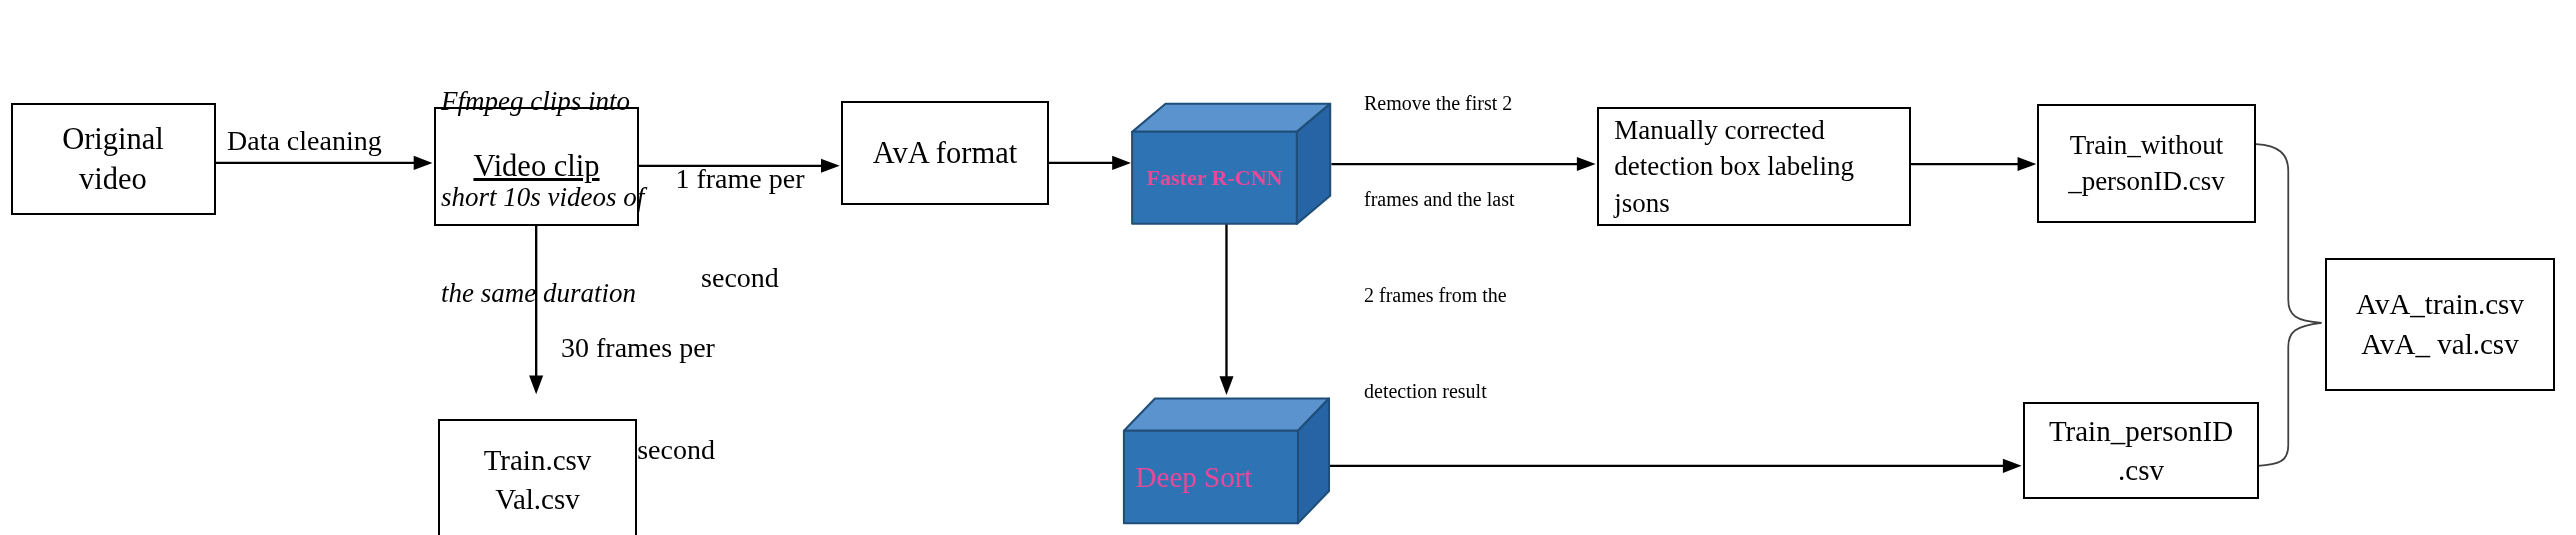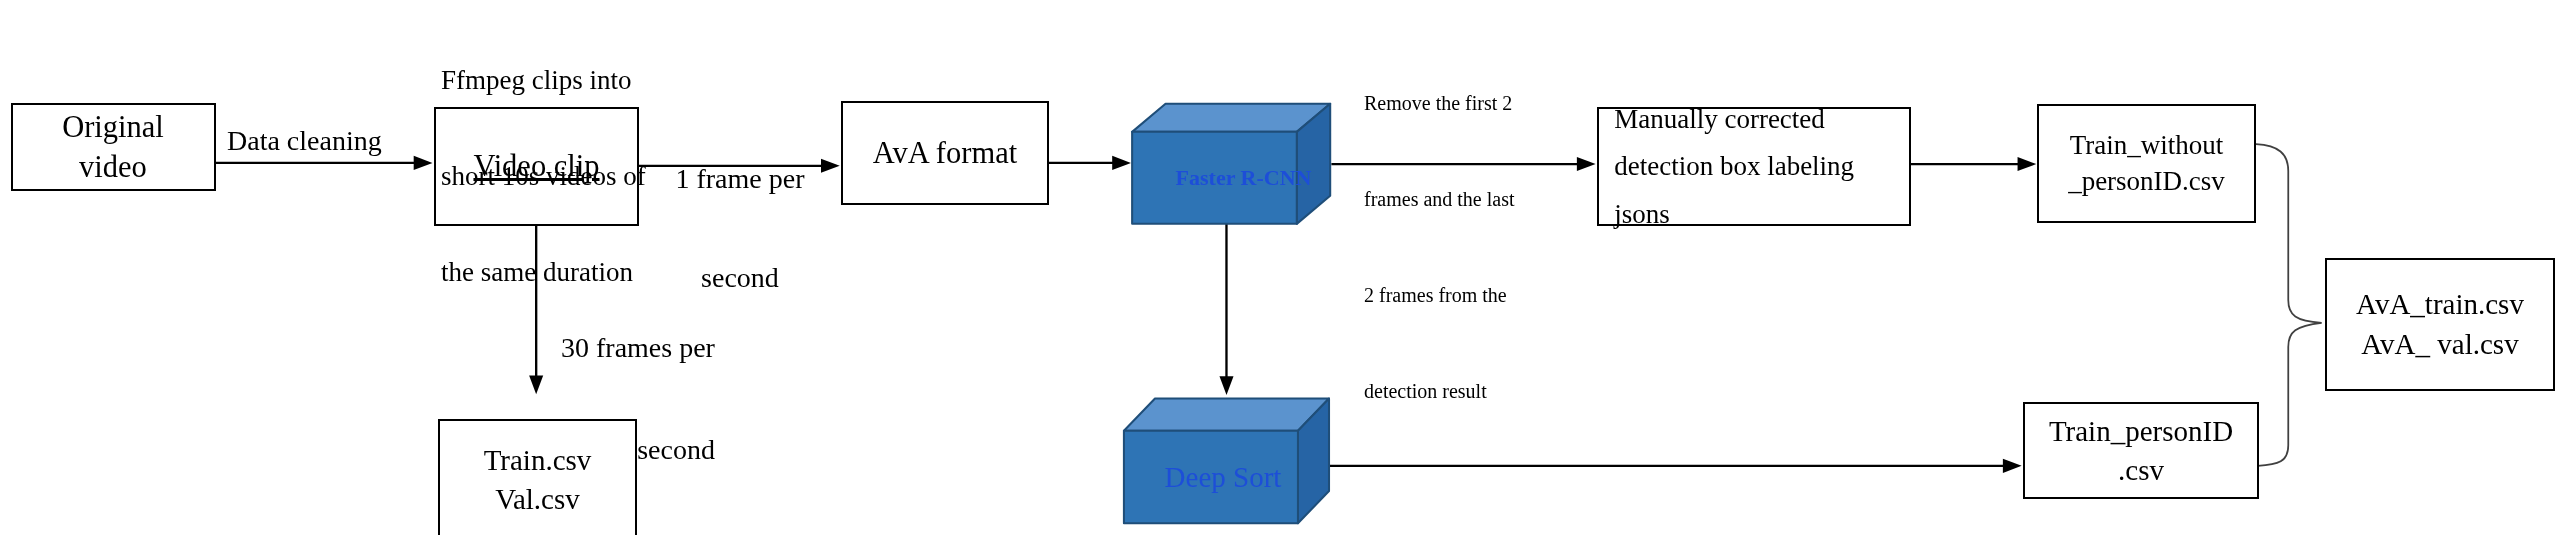--- a/index.html
+++ b/index.html
@@ -16,38 +16,38 @@
   .arrow-head{fill:#000;stroke:none;}
   .cube-face{stroke-width:3.5;stroke-linejoin:round;}
   .brace{fill:none;stroke-width:3;stroke-linecap:round;}
   .node{
     position:absolute;box-sizing:border-box;
     background:#fff;border:2.9px solid #000;
     display:flex;flex-direction:column;justify-content:center;align-items:center;
     text-align:center;font-size:30.5px;line-height:1.32;
   }
   .node .ln{display:block;white-space:pre;}
-  #box-original{left:10.5px;top:103px;width:205px;height:88px;}
+  #box-original{left:10.5px;top:103px;width:205px;height:112px;}
   #box-videoclip{left:434px;top:107px;width:205px;height:119px;text-decoration:underline;}
   #box-avaformat{left:841px;top:101px;width:208px;height:104px;}
   #box-manual{left:1597px;top:107px;width:314px;height:119px;
-    align-items:flex-start;text-align:left;padding-left:15.2px;font-size:27px;line-height:1.34;gap:11px;}
+    align-items:flex-start;text-align:left;padding-left:15.2px;font-size:27px;line-height:1.34;}
   #box-trainwithout{left:2037px;top:104px;width:219px;height:119px;font-size:27px;}
   #box-trainpersonid{left:2023px;top:402px;width:236px;height:97px;font-size:29px;}
   #box-trainval{left:438px;top:419px;width:199px;height:121px;font-size:29px;}
   #box-avatrainval{left:2325px;top:258px;width:230px;height:133px;font-size:29px;line-height:1.36;}
   .cube-label{
     position:absolute;display:flex;align-items:center;justify-content:center;
-    color:#1d4ed8;text-align:center;margin-left:29px;
+    color:#ec4899;text-align:center;
   }
   #label-fasterrcnn{left:1132px;top:132px;width:165px;height:92px;font-size:22px;font-weight:600;}
   #label-deepsort{left:1124px;top:431px;width:140px;height:93px;font-size:29px;}
   .float-label{position:absolute;white-space:pre;font-size:28px;line-height:1.16;}
   #lbl-datacleaning{left:227px;top:125px;}
-  #lbl-ffmpeg{left:441px;top:0;font-size:27px;line-height:32px;}
+  #lbl-ffmpeg{left:441px;top:21px;font-size:27px;line-height:32px;font-style:italic;}
   #lbl-onefps{left:646px;top:96px;width:188px;text-align:center;line-height:33px;}
   #lbl-thirtyfps{left:561px;top:263px;line-height:34px;text-align:right;}
   #lbl-remove{left:1364px;top:23.4px;font-size:20px;line-height:32px;}
 </style>
 </head>
 <body>
 
 <div id="canvas">
 
   <svg id="overlay" viewBox="0 0 4396 913">

